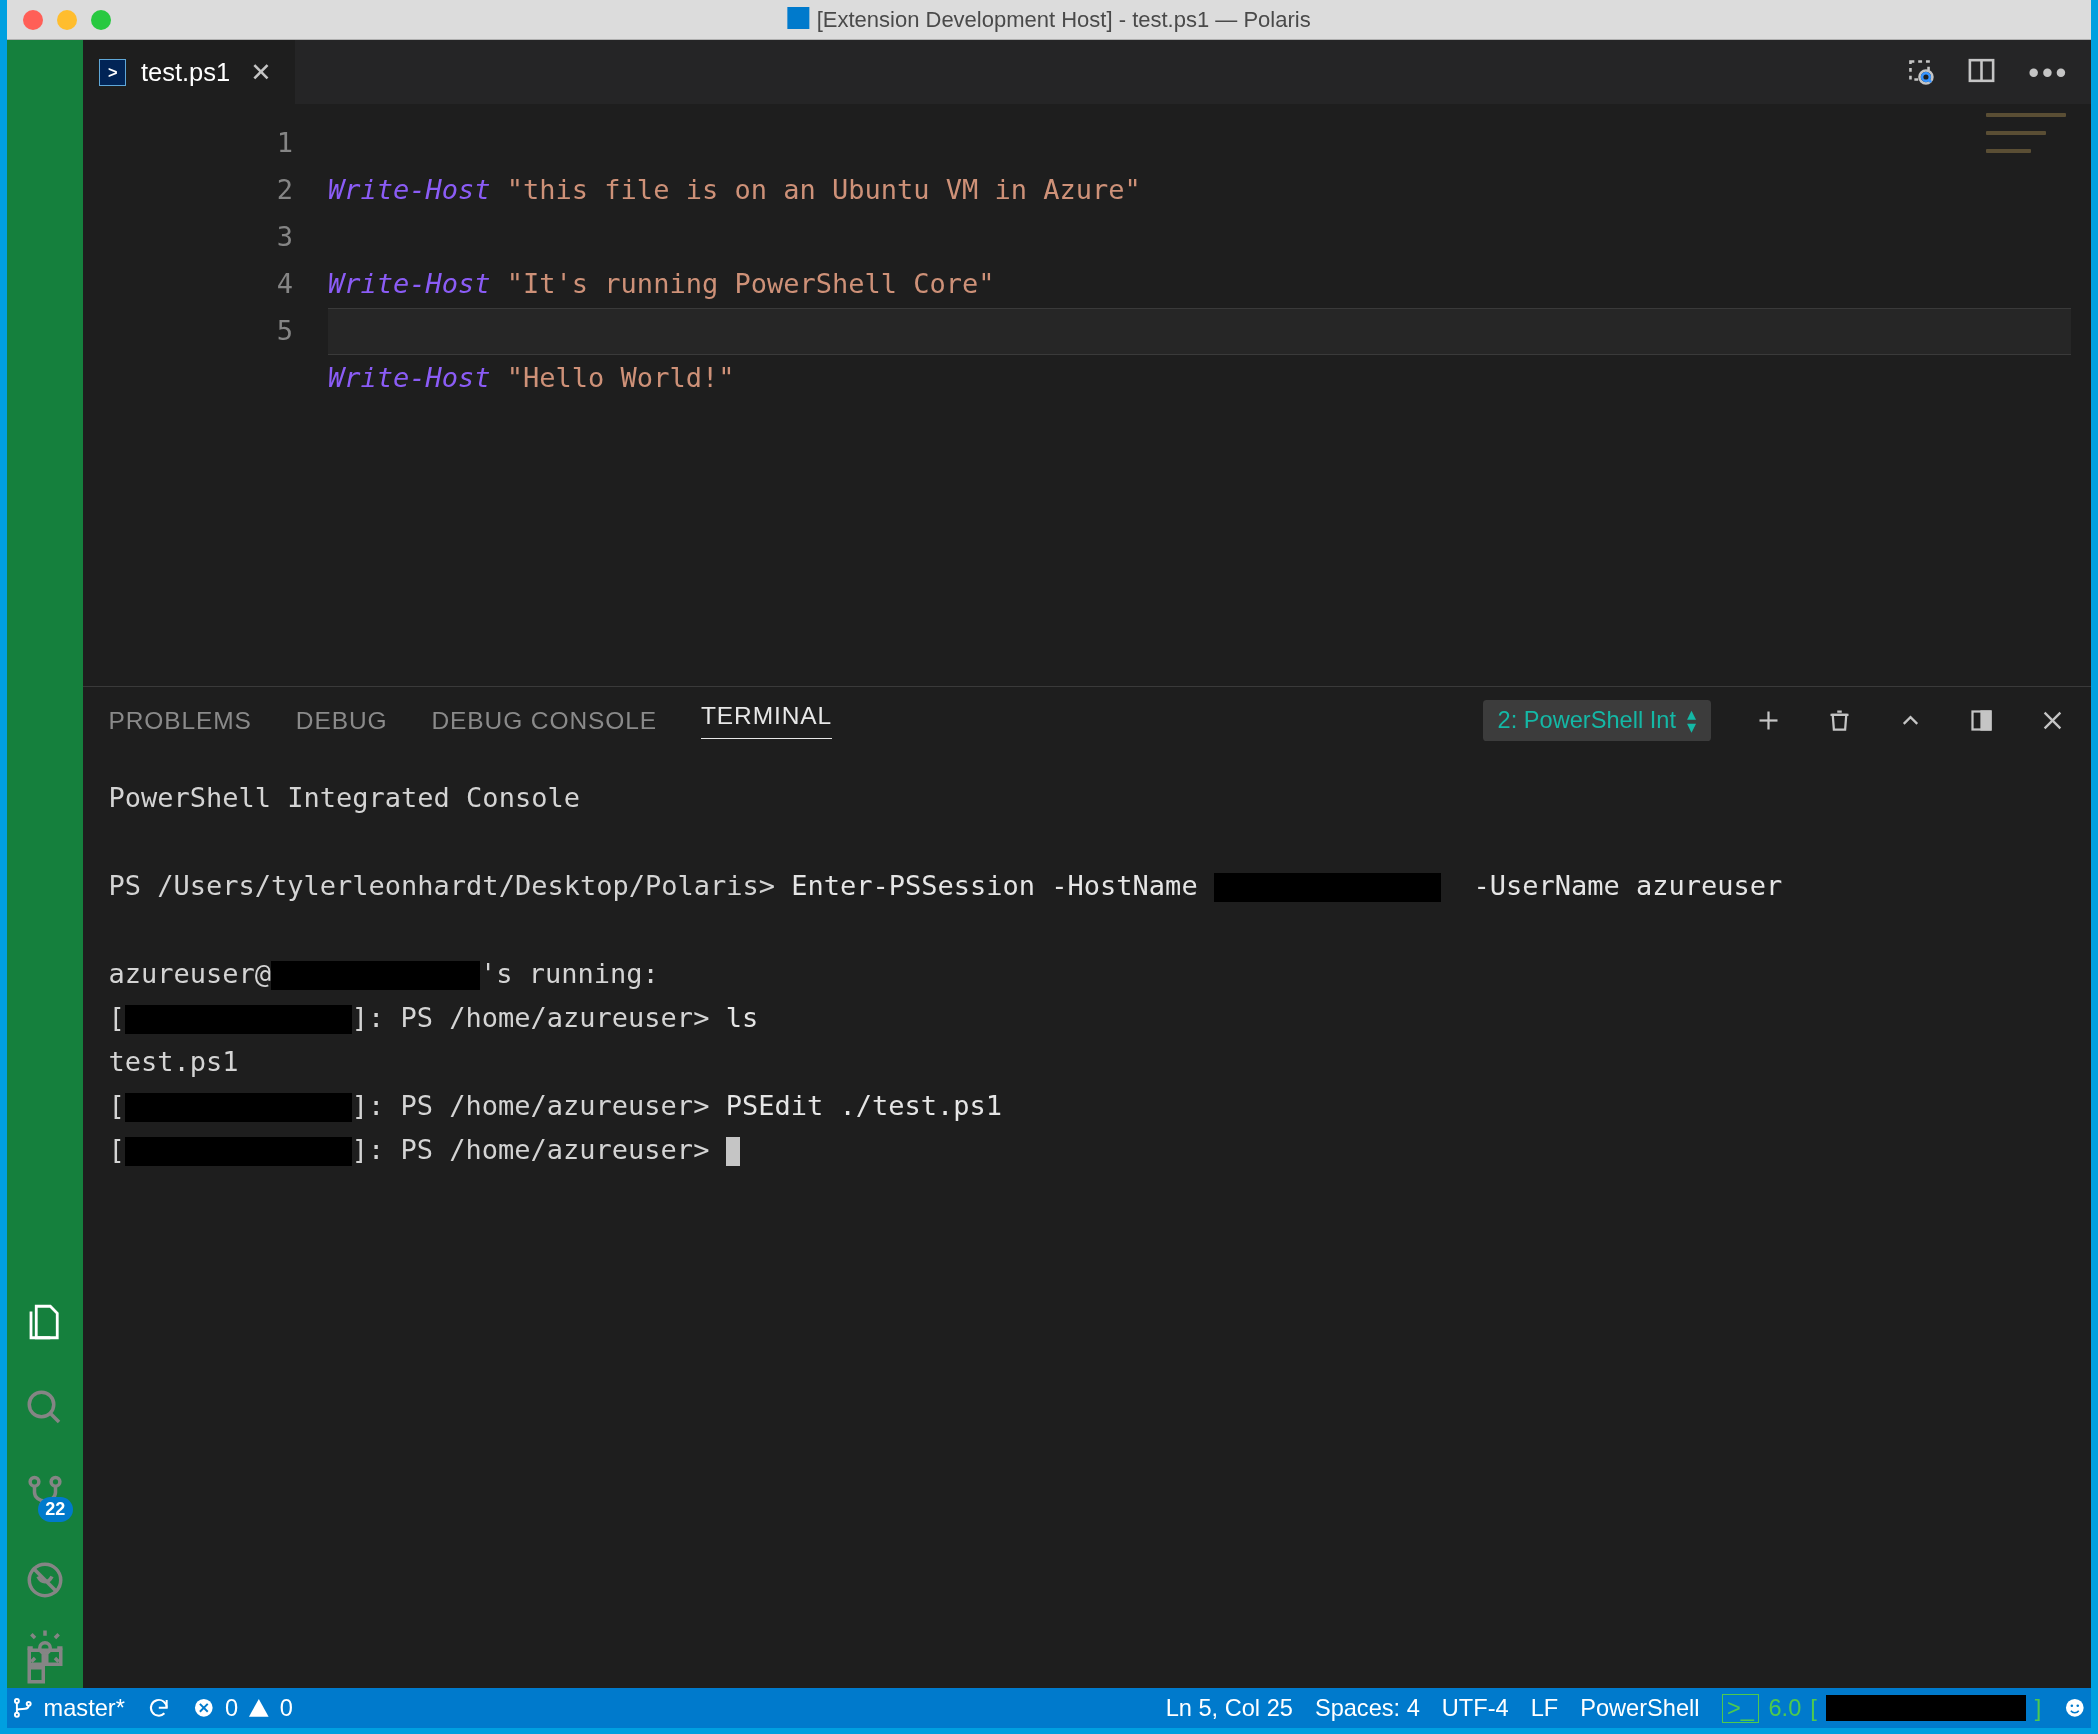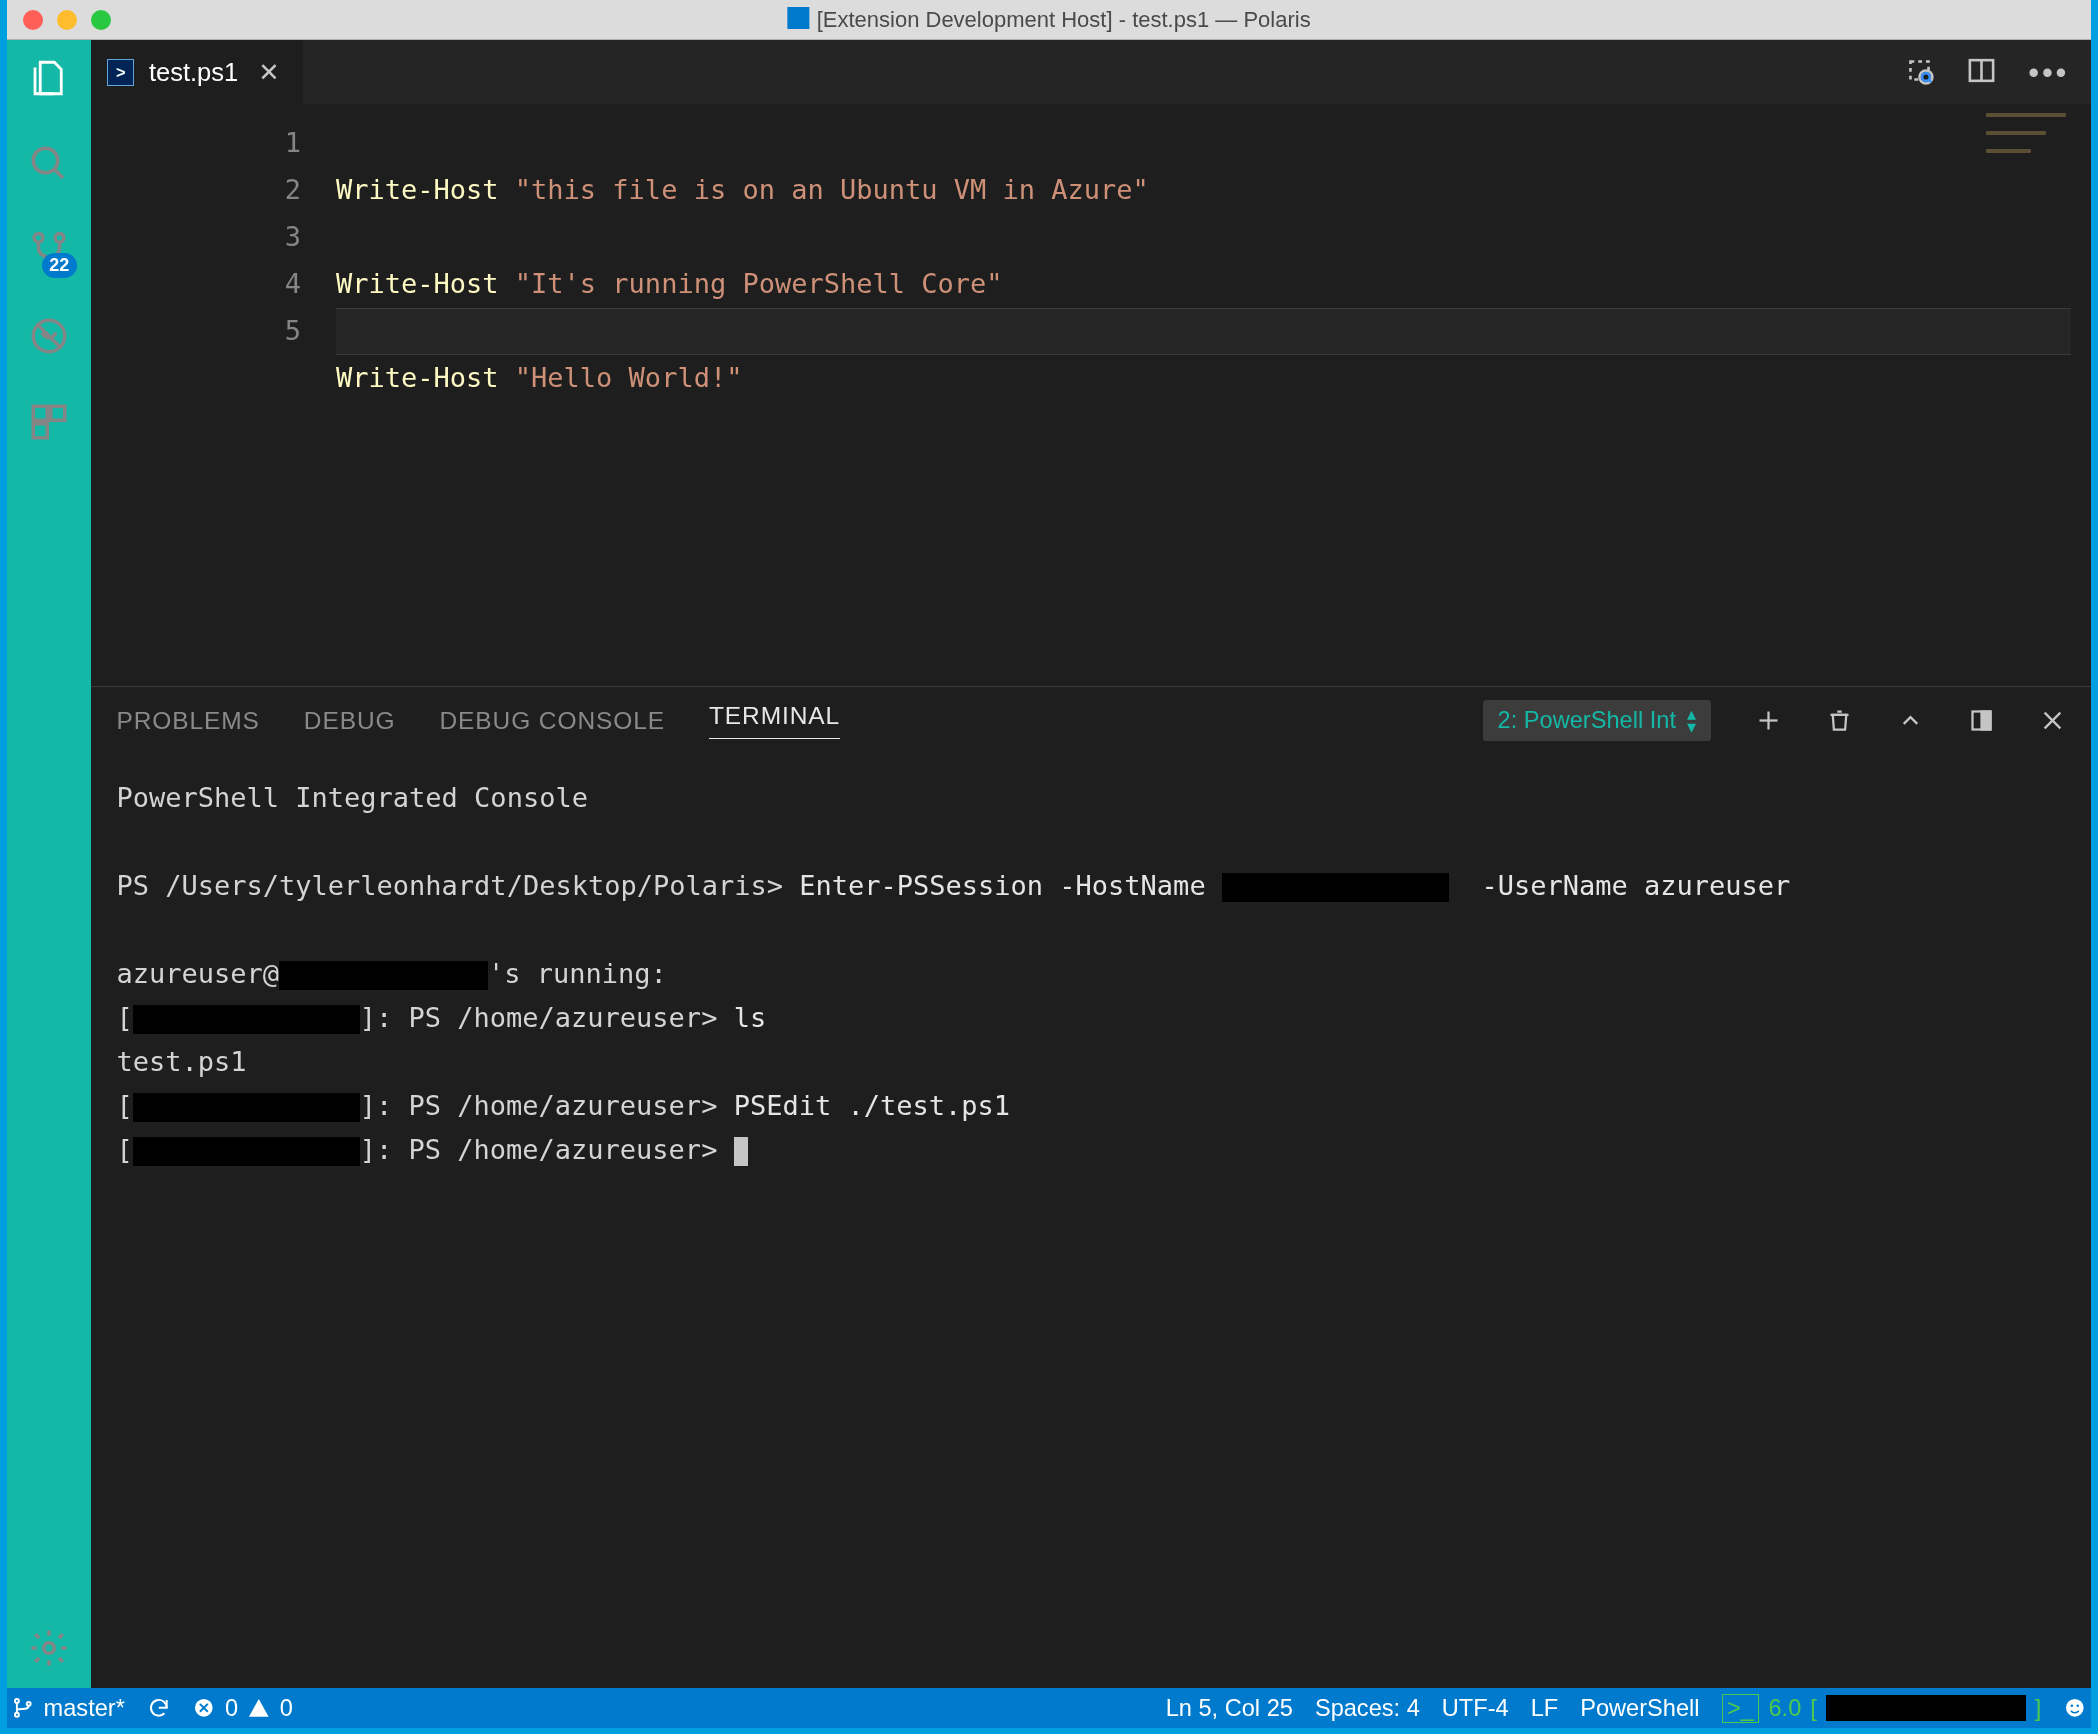--- a/index.html
+++ b/index.html
@@ -8,42 +8,42 @@
   
   .titlebar { height:40px; background:#dcdcdc; display:flex; align-items:center; position:relative; border-bottom:0.9px solid #b0b0b0;}
   .traffic { display:flex; gap:13.6px; margin-left:16.4px;}
   .tl { width:20px; height:20px; border-radius:50%; }
   .tl.close{background:#ff5f57;} .tl.min{background:#ffbd2e;} .tl.max{background:#28c940;}
   .titletext { position:absolute; left:50%; transform:translateX(-50%); font-size:22px; color:#4a4a4a; display:flex; align-items:flex-start; gap:7.3px;}
   .titletext .vsicon { width:22px; height:22px; background:#007acc; position:relative; }
   
   .body { flex:1; display:flex; min-height:0;}
   
-  .activitybar { width:84px; background:#14b8a6; display:flex; flex-direction:column; align-items:center; padding-top:16.4px; gap:42px; position:relative;}
+  .activitybar { width:76px; background:#15803d; display:flex; flex-direction:column; align-items:center; padding-top:16.4px; gap:42px; position:relative;justify-content:flex-end;}
   .aicon { width:44px; height:44px; color:#858585; display:flex; align-items:center; justify-content:center; position:relative; cursor:pointer;}
   .aicon.active{ color:#ffffff;}
   .aicon svg{ width:42px; height:42px; }
   .badge { position:absolute; bottom:-5.5px; right:-5.5px; background:#007acc; color:#fff; border-radius:18px; font-size:18px; padding:1.8px 7.3px; font-weight:600;}
   .activitybar .bottom{ position:absolute; bottom:18px; }
   
   .maincol { flex:1; display:flex; flex-direction:column; min-width:0; }
   
   .tabbar { height:64px; background:#252526; display:flex; align-items:stretch; }
   .tab { display:flex; align-items:center; background:#1e1e1e; padding:0 18px 0 16.4px; gap:14.5px; border-right:0.9px solid #252526;}
   .tab .psicon{ width:27px; height:27px; background:#012456; border:0.9px solid #5fa7d8; display:flex; align-items:center; justify-content:center; color:#fff; font-size:16.4px; font-weight:bold;}
   .tab .lbl{ color:#ffffff; font-size:25.5px; }
   .tab .x { color:#c5c5c5; font-size:25.5px; padding:0 5.5px; cursor:pointer;}
   .tabactions { margin-left:auto; display:flex; align-items:center; gap:31px; padding-right:22px; color:#c5c5c5;}
   .tabactions svg{ width:31px; height:31px;}
   .tabactions .dots{ font-size:31px; letter-spacing:2.7px; line-height:1; cursor:pointer;}
   
   .editor { flex:0 0 582px; background:#1e1e1e; position:relative; font-family:Menlo,Consolas,monospace; font-size:27px; display:flex; }
   .gutter { width:245px; text-align:right; color:#858585; padding-top:14.5px; line-height:47px; padding-right:35px;}
   .code { flex:1; padding-top:14.5px; line-height:47px; white-space:pre; color:#d4d4d4; position:relative;}
-  .cmd{ color:#fef9c3;} .str{ color:#ce9178;}
+  .cmd{ color:#8b5cf6;font-style:italic;} .str{ color:#ce9178;}
   .code .hl { position:absolute; left:0; right:20px; top:204px; height:47px; background:rgba(255,255,255,0.04); border-top:0.9px solid #3a3a3a; border-bottom:0.9px solid #3a3a3a; pointer-events:none;}
   .minimap { position:absolute; top:9px; right:5.5px; width:100px; height:55px; opacity:0.8; pointer-events:none;}
   .minimap .mmline{ height:3.6px; margin-bottom:5.5px; border-radius:0.9px;}
   
   .panel { flex:1; background:#1e1e1e; border-top:0.9px solid #3a3a3a; display:flex; flex-direction:column; min-height:0;}
   .panel-tabs { height:67px; display:flex; align-items:center; padding:0 25.5px 0 25.5px; gap:44px; color:#8a8a8a; font-size:24.5px;}
   .ptab{ cursor:pointer; letter-spacing:0.9px;}
   .ptab.active{ color:#e7e7e7; border-bottom:1.8px solid #e7e7e7; padding-bottom:7.3px;}
   .panel-tabs .spacer{ flex:1;}
   .termsel { background:#3c3c3c; color:#14b8a6; padding:7.3px 14.5px; border-radius:3.6px; display:flex; align-items:center; gap:11px; cursor:pointer; font-size:23.6px;}

